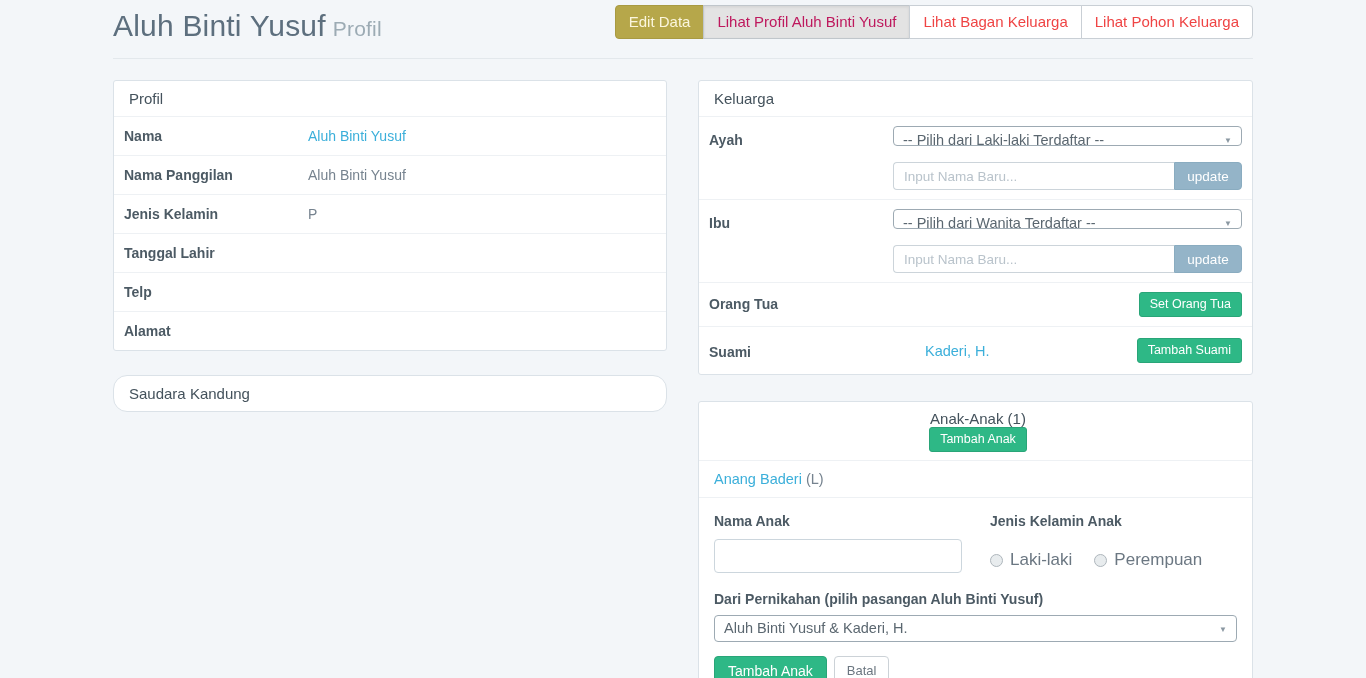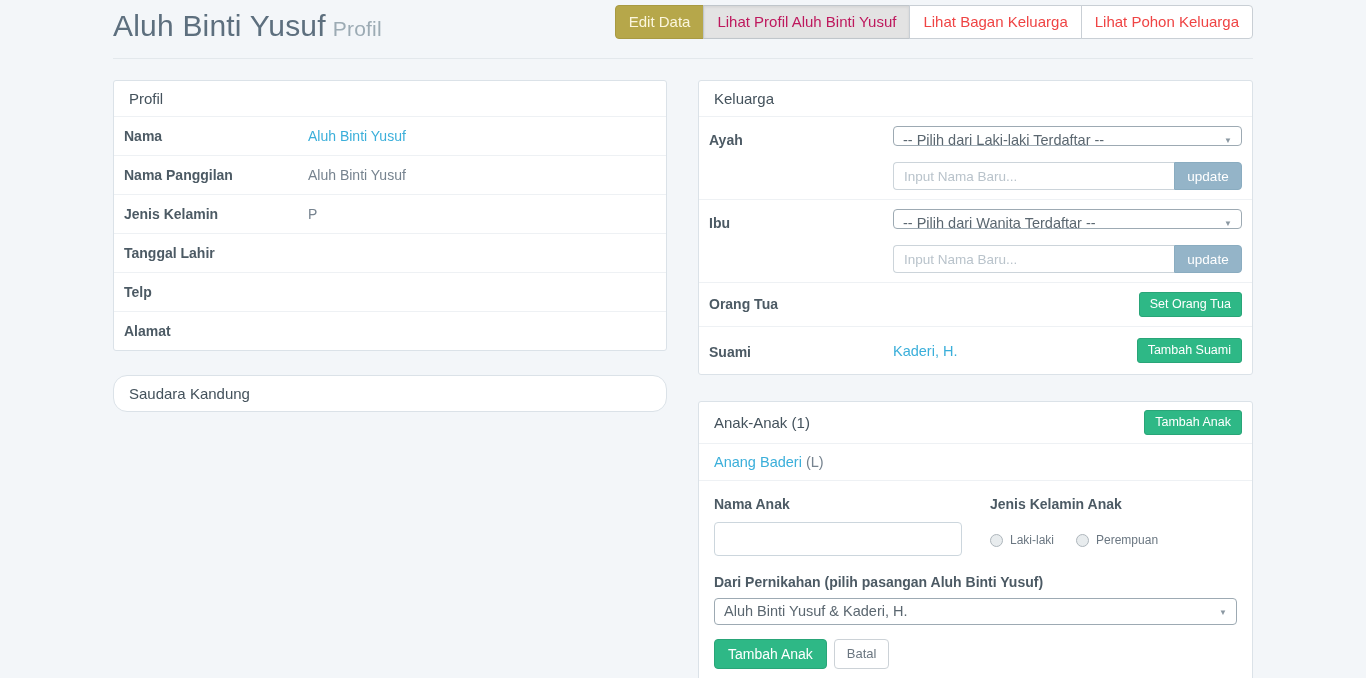--- a/index.html
+++ b/index.html
@@ -29,38 +29,38 @@
   .btn-group .tbtn.active { background:#e3e3e3; border-color:#c0c6cb; color:#be185d; box-shadow:inset 0 1px 3px rgba(0,0,0,.08); }
 
   
   .content { display:flex; gap:31px; margin-top:21px; align-items:flex-start; }
   .col-left { width:554px; flex:none; }
   .col-right { width:555px; flex:none; }
 
   
   .panel { background:#fff; border:1px solid #dbe2e8; border-radius:3px; }
   .panel-heading { padding:9px 15px; font-size:15px; color:#44525c; }
-  .panel-heading.with-btn { display:flex; align-items:center; justify-content:space-between; padding:8px 10px 8px 15px; }
+  .panel-heading.with-btn { display:flex; align-items:center; justify-content:space-between; padding:8px 10px 8px 15px;flex-direction:column; }
 
   
   .prow { display:flex; border-top:1px solid #eef1f4; padding:9px 10px; min-height:39px; }
   .prow .plabel { width:184px; flex:none; font-weight:700; color:#4c5a64; font-size:14px; line-height:20px; }
   .prow .pvalue { flex:1; font-size:14px; color:#76838f; line-height:20px; }
   a.link { color:#3bafda; text-decoration:none; cursor:pointer; }
 
   .mt24 { margin-top:24px;border-radius:14px; }
   .mt26 { margin-top:26px; }
 
   
   .krow { display:flex; border-top:1px solid #eef1f4; padding:9px 10px; }
   .krow .klabel { width:184px; flex:none; font-weight:700; color:#4c5a64; font-size:14px; line-height:20px; padding-top:4px; }
   .krow .kctl { flex:1; }
   .krow.slim .klabel { padding-top:2px; }
   .krow .right { text-align:right; }
-  .krow.suami { padding:11px 10px; }
+  .krow.suami { padding:11px 10px;gap:32px; }
   .suami-ctl { display:flex; align-items:center; justify-content:space-between; }
   .suami-ctl a { font-size:14.5px; }
 
   
   .sel { position:relative; background:#fff; border:1px solid #9daab3; border-radius:4px;
          height:20px; line-height:26px; padding:0 26px 0 9px; font-size:14.5px; color:#5b6770;
          cursor:pointer; white-space:nowrap; overflow:hidden; }
   .sel .caret { position:absolute; right:9px; top:1px; font-size:8px; color:#8b98a2; line-height:26px; }
 
   
@@ -81,21 +81,21 @@
 
   
   .child-row { border-top:1px solid #eef1f4; padding:10px 15px; font-size:14.5px; color:#76838f; }
   .panel-body { border-top:1px solid #eef1f4; padding:15px; }
   .form-row { display:flex; }
   .f-left { width:248px; flex:none; margin-right:28px; }
   .f-right { flex:1; }
   .flabel { font-weight:700; color:#4c5a64; font-size:14px; line-height:17px; display:block; }
   .f-left input { width:248px; height:34px; margin-top:9px; border:1px solid #ccd6dd; border-radius:4px;
                   padding:0 10px; font-size:14px; font-family:inherit; color:#5a6570; outline:none; }
-  .radio-row { margin-top:20px; display:flex; align-items:center; font-size:12px; color:#6b7782; }
+  .radio-row { margin-top:20px; display:flex; align-items:center; font-size:17px; color:#6b7782; }
   .radio-dot { width:13px; height:13px; border-radius:50%; border:1px solid #aeb6bc; background:#e8ecee;
                display:inline-block; margin-right:7px; flex:none; cursor:pointer; }
   .radio-lab { margin-right:22px; cursor:pointer; }
   .pernikahan { margin-top:18px; }
   .pernikahan .sel { margin-top:7px; height:27px; line-height:25px; }
   .btn-row { margin-top:14px; display:flex; gap:7px; align-items:center; }
 </style>
 </head>
 <body>
 

